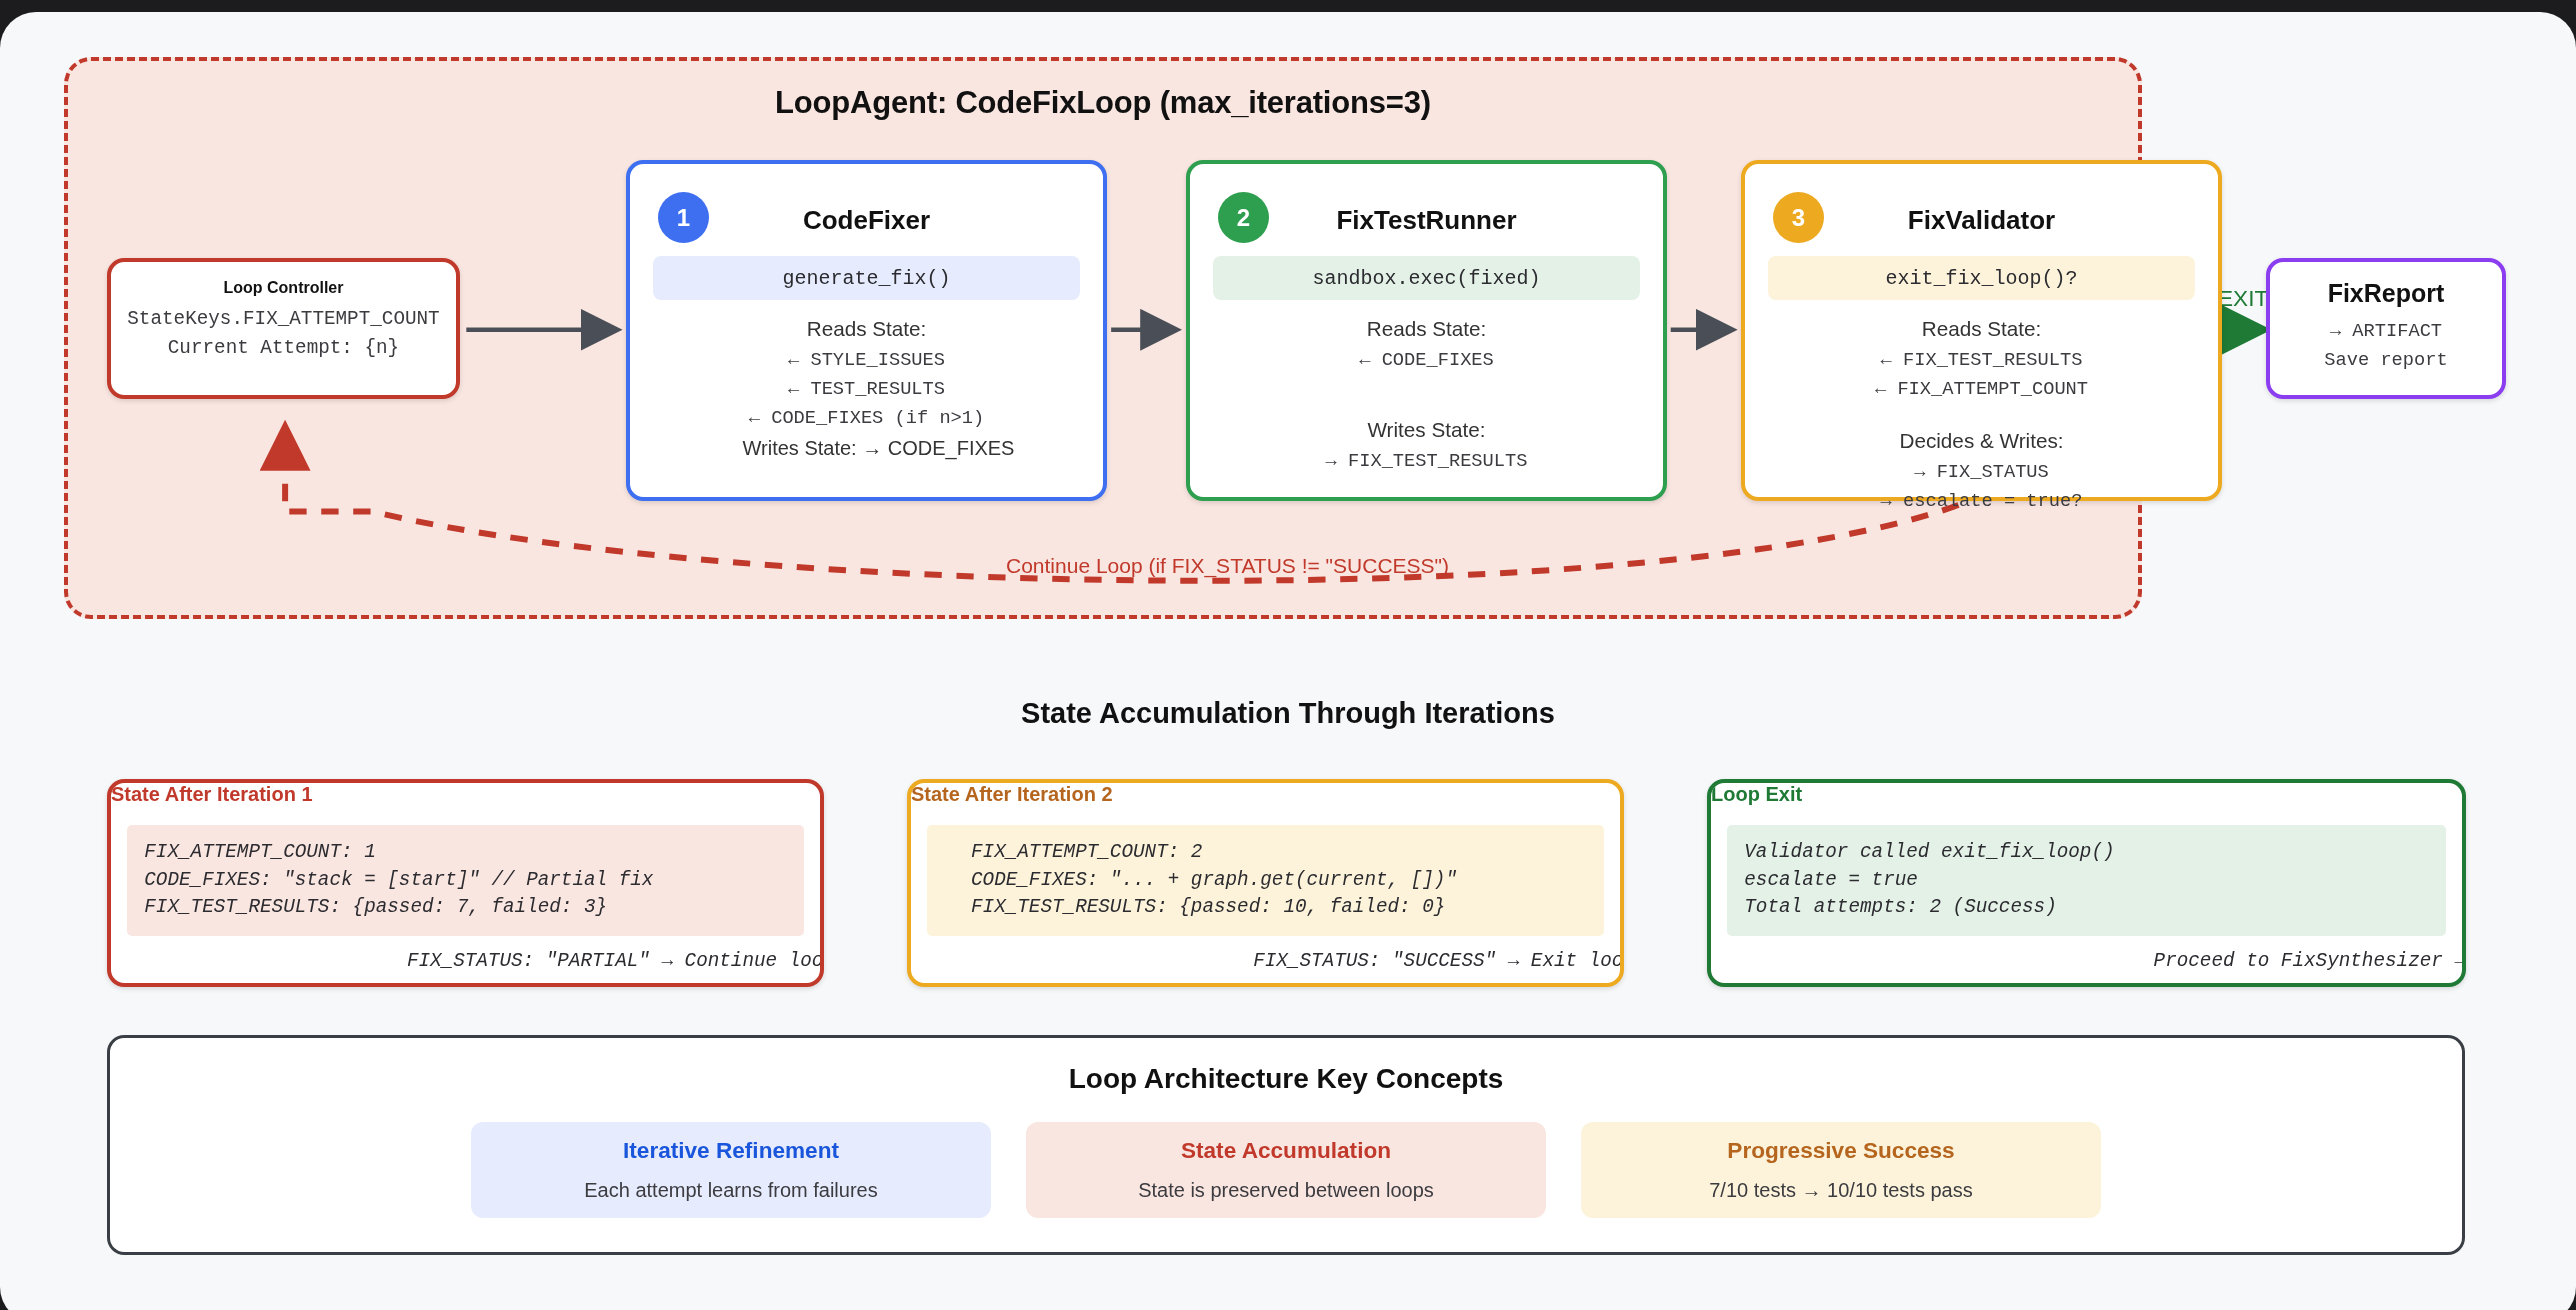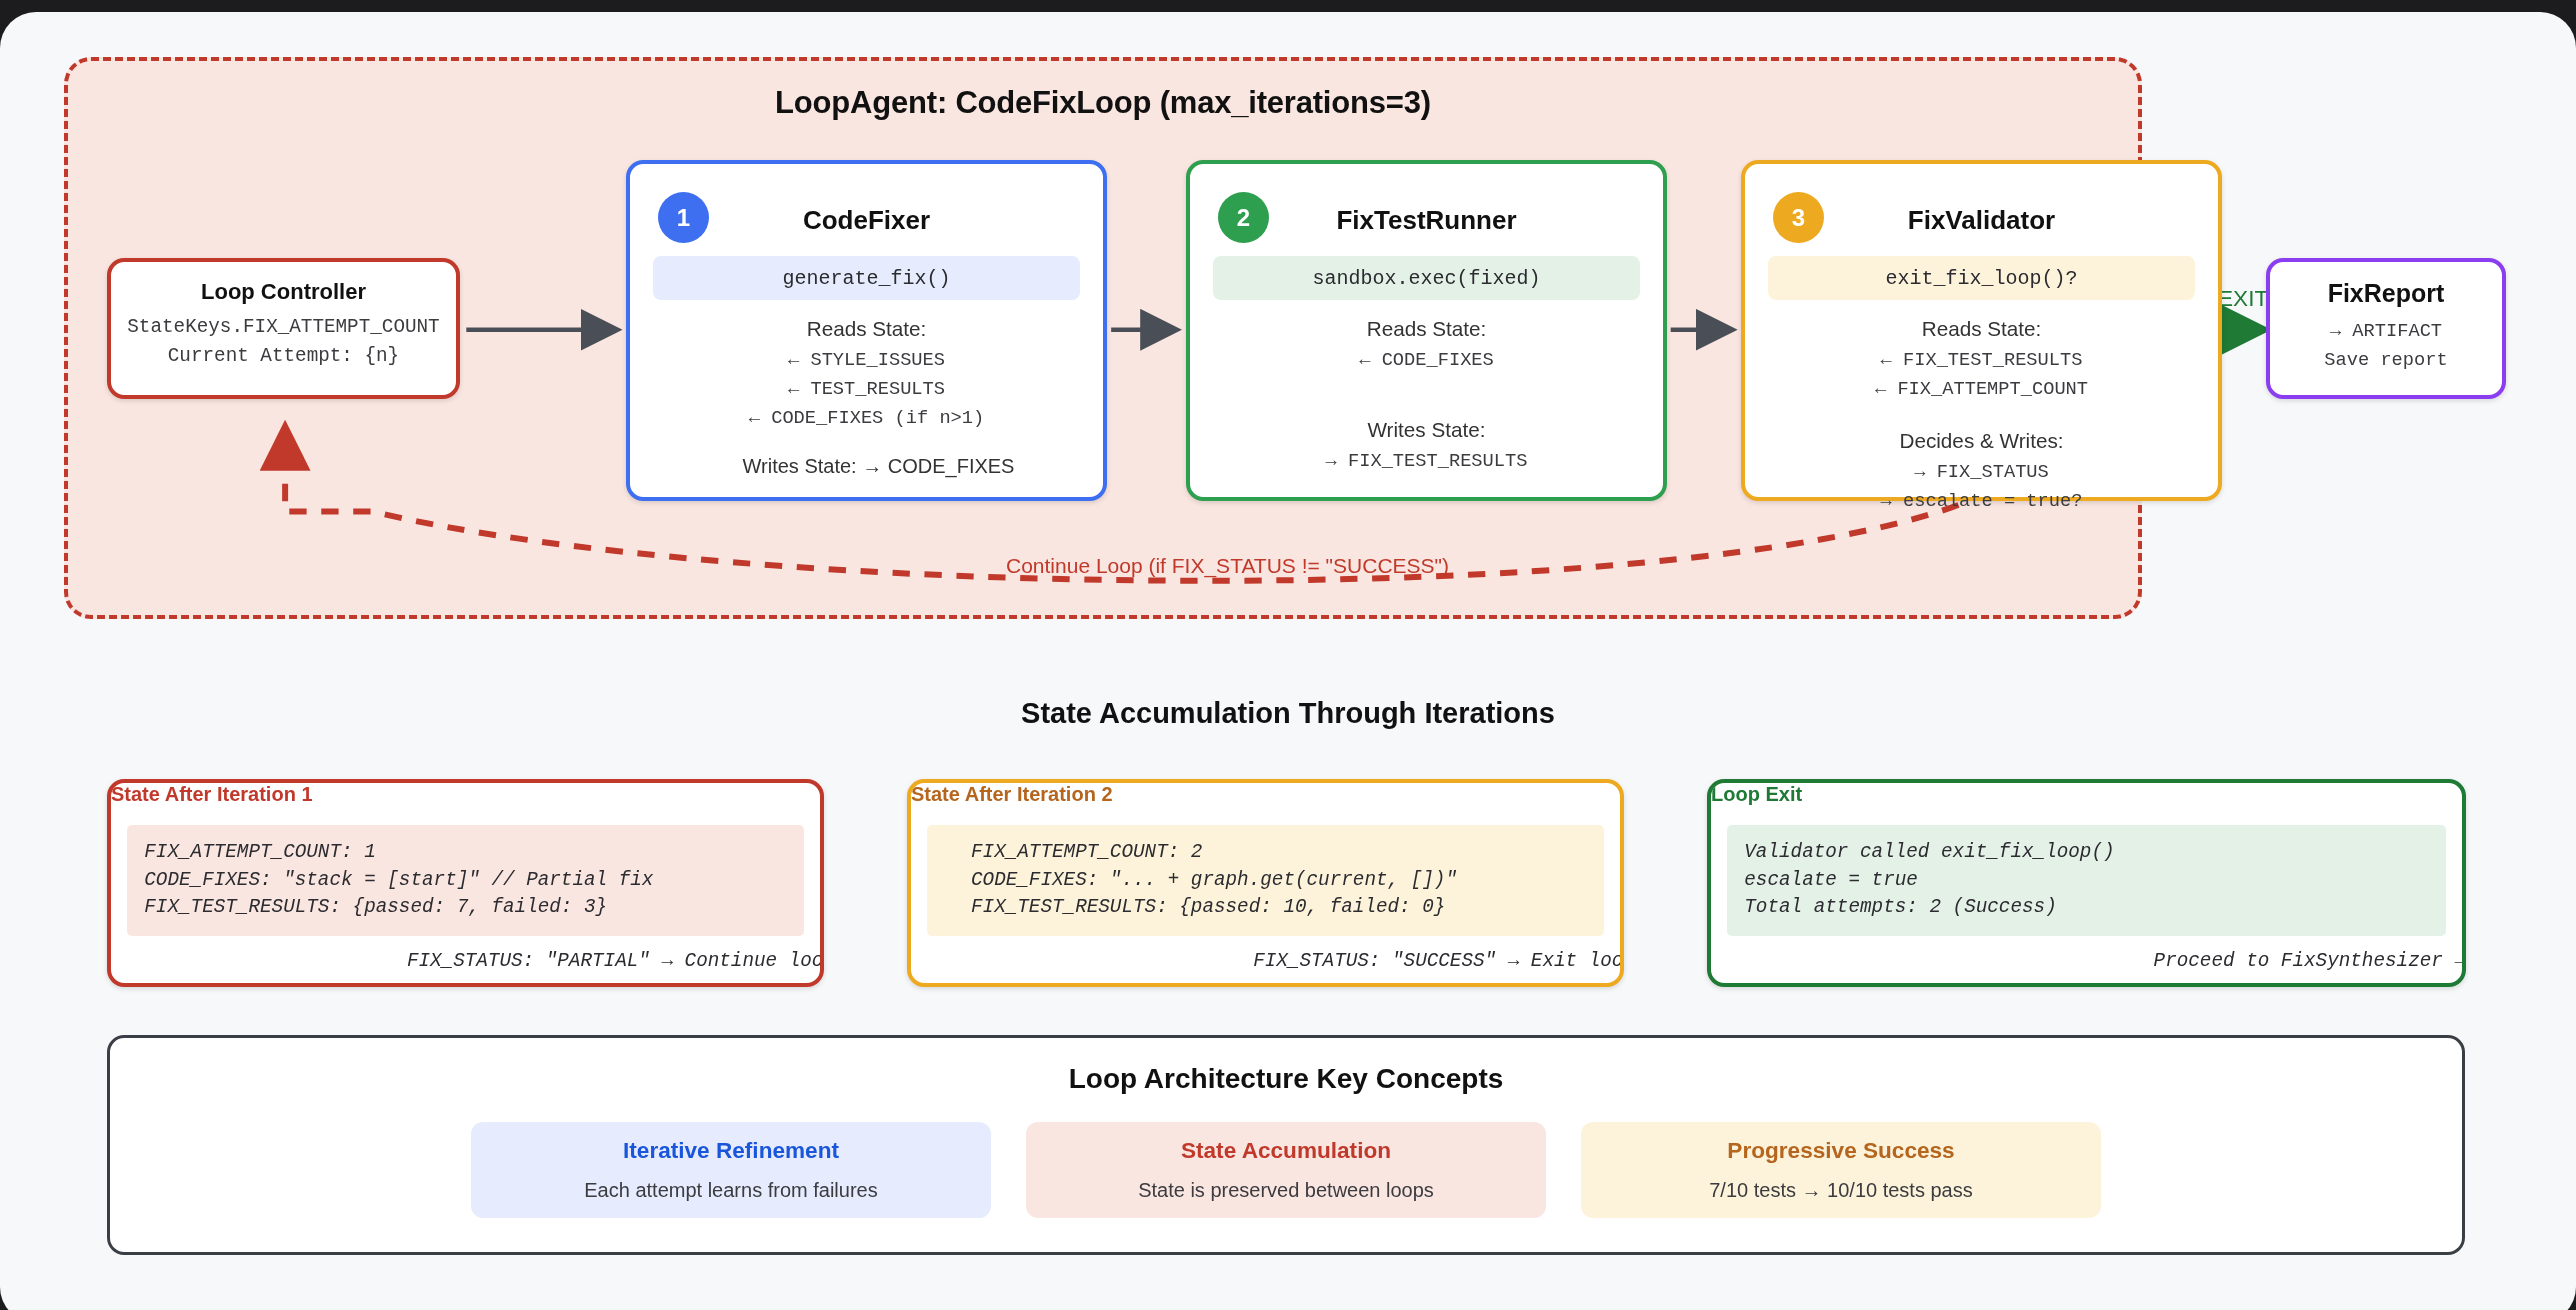--- a/index.html
+++ b/index.html
@@ -67,21 +67,21 @@
 
   
   #loop-controller {
     left: 107px;
     top: 246px;
     width: 353px;
     height: 141px;
     border: 4px solid #c0392b;
     padding: 17.3px 6.7px 0 6.7px;
   }
-  #loop-controller .node-title { font-size: 22px; }
+  #loop-controller .node-title { font-size: 16px; }
   .lc-line {
     text-align: center;
     font-size: 19.3px;
     color: #3b3b40;
     margin-top: 10.7px;
     white-space: nowrap;
   }
   .lc-line.second { margin-top: 6.7px; }
 
   
@@ -141,21 +141,21 @@
     font-size: 18.7px;
     color: #3b3b40;
     margin-top: 8px;
     white-space: nowrap;
   }
   .state-line.tight { margin-top: 6.7px; }
   .writes-inline {
     text-align: center;
     font-size: 20px;
     color: #333;
-    margin-top: 26px;
+    margin-top: 8px;
     padding-left: 24px;
   }
   .gap-sm { height: 12px; }
   .gap-md { height: 29px; }
 
   
   #fix-report {
     left: 2266px;
     top: 246px;
     width: 240px;

